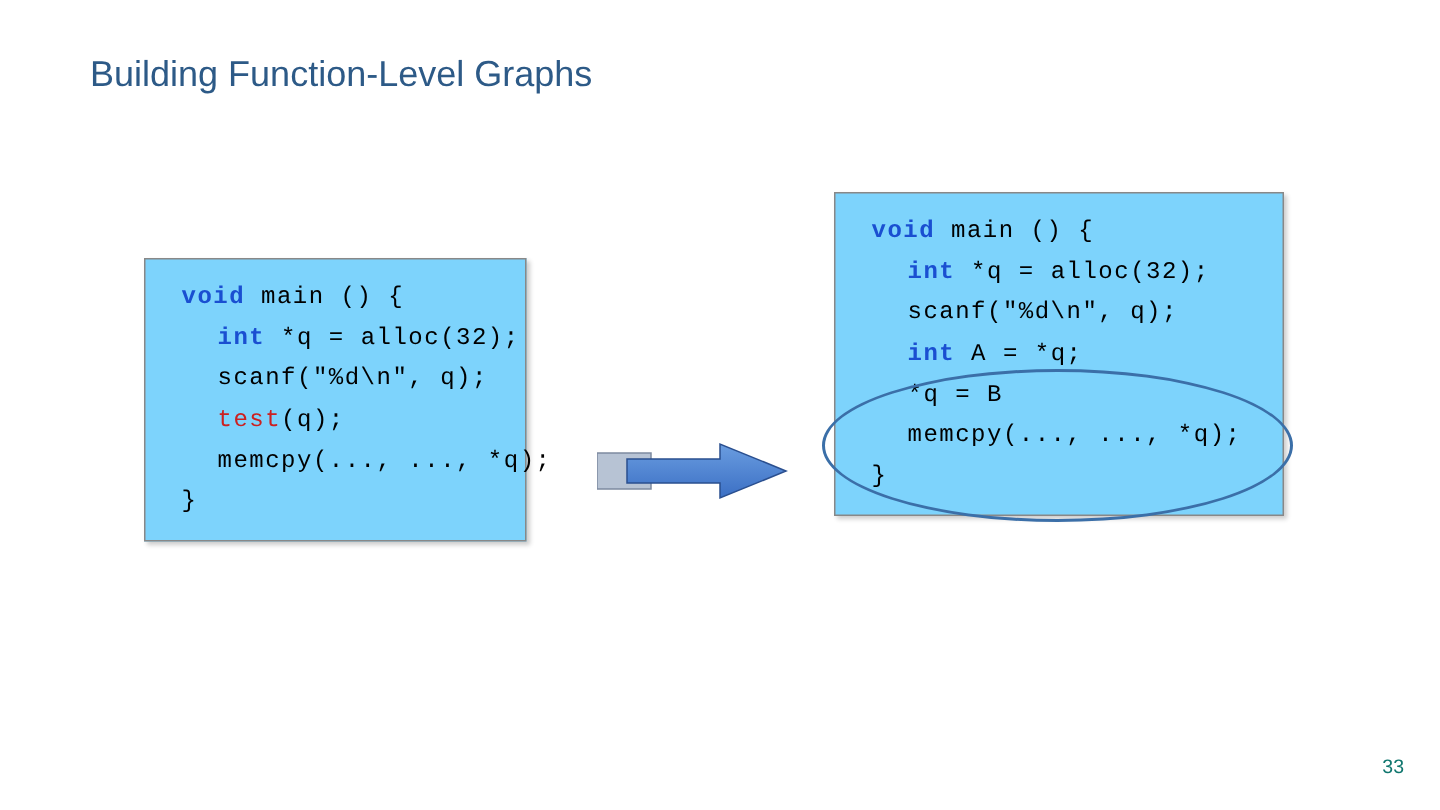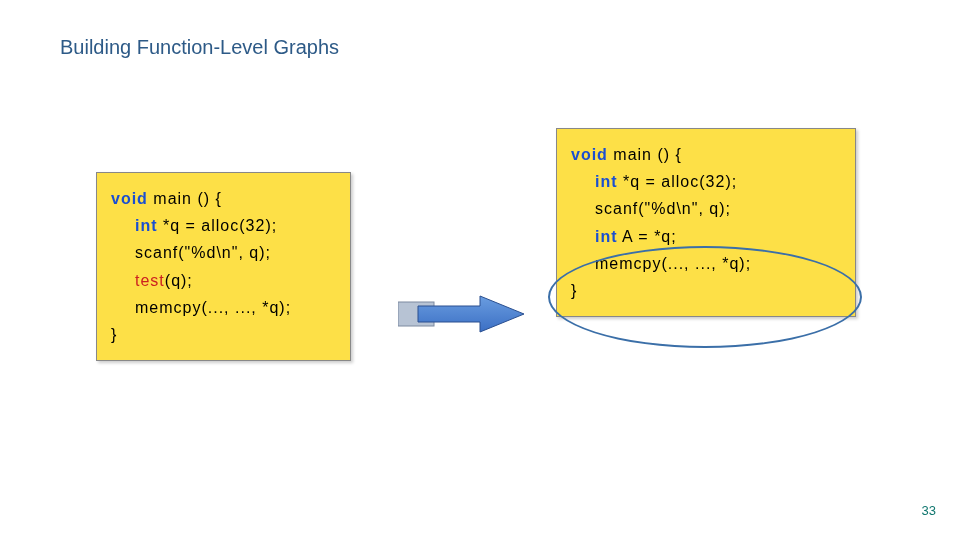--- a/index.html
+++ b/index.html
@@ -7,32 +7,32 @@
     margin: 0; padding: 0;
     width: 960px; height: 540px;
     background: #fff;
     font-family: Arial, Helvetica, sans-serif;
     position: relative;
     overflow: hidden;
   }
   .title {
     position: absolute;
     left: 60px; top: 36px;
-    font-size: 20px;
+    font-size: 24px;
     color: #2d5a87;
     font-weight: 400;
     letter-spacing: 0px;
   }
   .code-box {
     position: absolute;
     border: 1px solid #888;
     box-shadow: 2px 2px 3px rgba(0,0,0,0.2);
-    background: #fde047;
-    padding: 12px 14px;
-    font-family: Liberation Sans, sans-serif;
+    background: #7dd3fc;
+    padding: 12px 24px;
+    font-family: Liberation Mono, monospace;
     font-size: 16px;
     line-height: 1.7;
     letter-spacing: 1px;
   }
   .code-box .line { white-space: pre; }
   .indent { padding-left: 24px; }
   .kw-type { color: #1a4fd1; font-weight: bold; }
   .kw-call { color: #cc2020; }
   .plain { color: #000; }
   .box-left { left: 96px; top: 172px; width: 255px; }
@@ -66,20 +66,21 @@
   <div class="line indent"><span class="kw-call">test</span><span class="plain">(q);</span></div>
   <div class="line indent plain">memcpy(..., ..., *q);</div>
   <div class="line plain">}</div>
 </div>
 
 <div class="code-box box-right">
   <div class="line"><span class="kw-type">void</span><span class="plain"> main () {</span></div>
   <div class="line indent"><span class="kw-type">int</span><span class="plain"> *q = alloc(32);</span></div>
   <div class="line indent plain">scanf("%d\n", q);</div>
   <div class="line indent"><span class="kw-type">int</span><span class="plain"> A = *q;</span></div>
+  <div class="line indent plain">*q = B</div>
   <div class="line indent plain">memcpy(..., ..., *q);</div>
   <div class="line plain">}</div>
 </div>
 
 <div class="arrow-wrap">
   <svg width="130" height="40" viewBox="0 0 130 40">
     <defs>
       <linearGradient id="g" x1="0" y1="0" x2="0" y2="1">
         <stop offset="0%" stop-color="#6a9de0"></stop>
         <stop offset="100%" stop-color="#3b6fc4"></stop>

